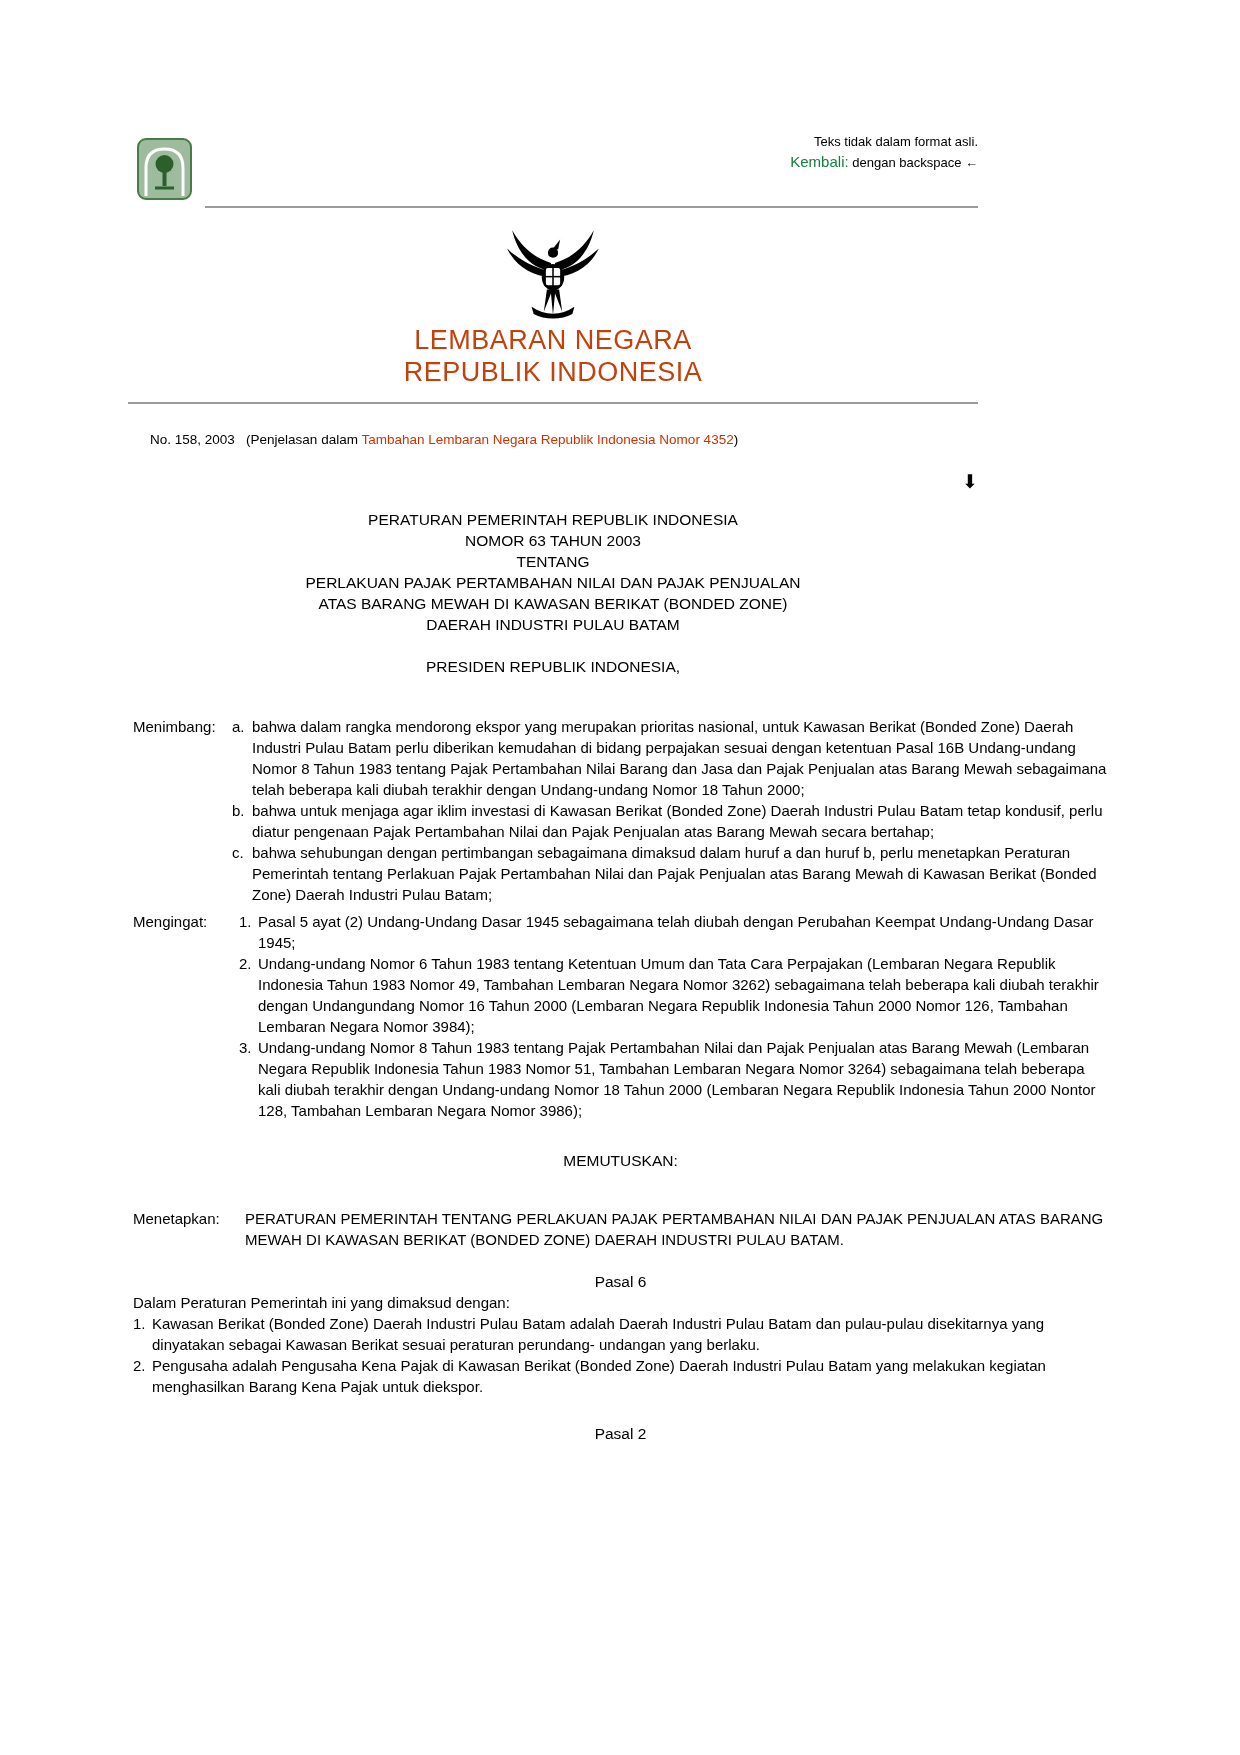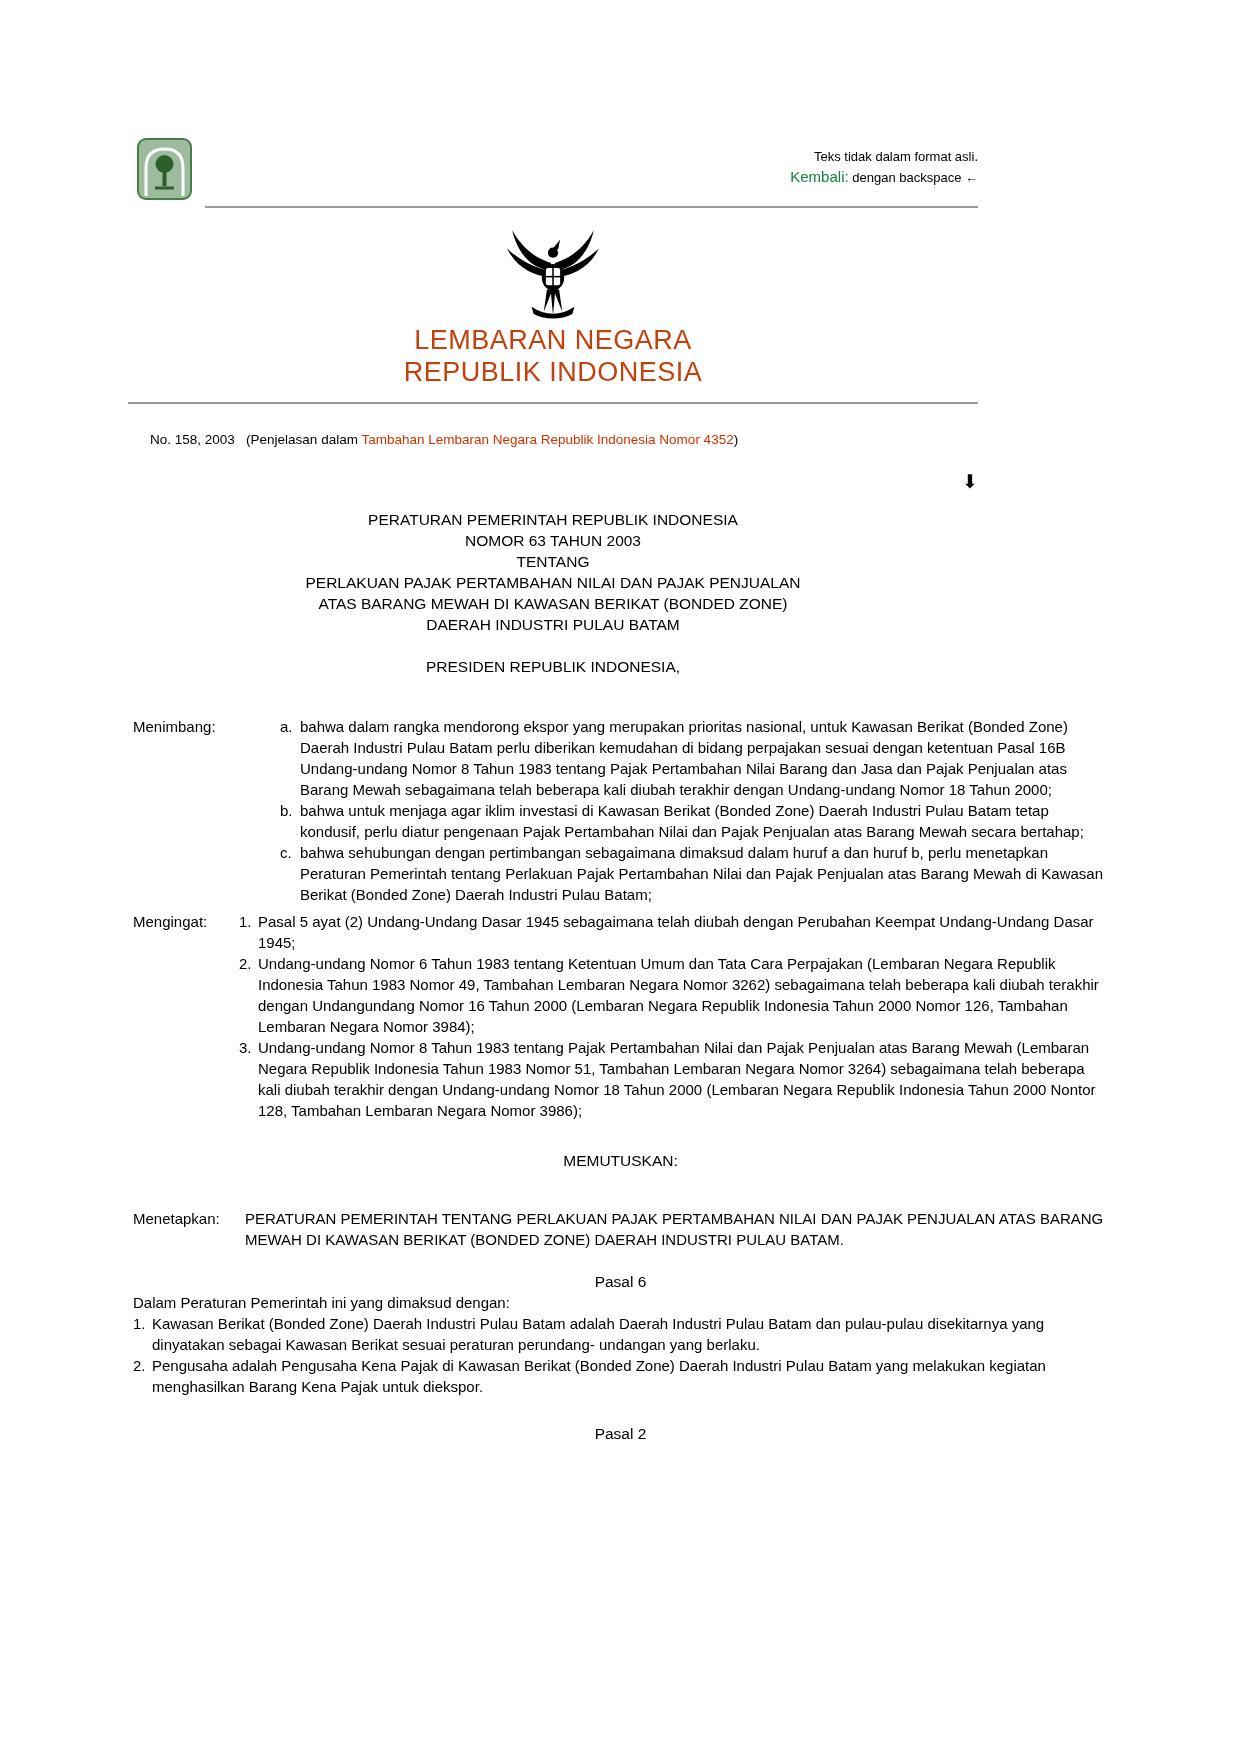--- a/index.html
+++ b/index.html
@@ -9,21 +9,21 @@
     font-family:"Liberation Sans", sans-serif;
     color:#000;
     position:relative;
     overflow:hidden;
   }
   .page { position:relative; width:1240px; height:1755px; background:#fff; }
 
   
   .top { position:relative; height:206px; }
   .logo { position:absolute; left:137px; top:138px; width:55px; height:62px; }
-  .note { position:absolute; right:262px; top:147px; text-align:right; }
+  .note { position:absolute; right:262px; top:132px; text-align:right; }
   .note-line1 { font-size:13px; line-height:19px; color:#000; }
   .note-line2 { font-size:13px; line-height:21px; color:#000; }
   .back-link { color:#15803d; font-size:15px; cursor:pointer; }
 
   .rule { height:2px; background:#9a9a9a; }
   .rule1 { margin-left:205px; width:773px; }
   .rule2 { margin-left:128px; width:850px; margin-top:14px; }
 
   
   .masthead { margin-left:128px; width:850px; text-align:center; }
@@ -48,21 +48,21 @@
   .hang-row { display:flex; align-items:flex-start; }
   .hang-label { width:99px; flex:none; }
   .hang-label.wide { width:112px; }
   .hang-items { flex:1; }
   .item-row { display:flex; align-items:flex-start; }
   .marker { width:20px; flex:none; }
   .mengingat .hang-items { padding-left:7px; }
   .mengingat .marker { width:19px; }
   .itext { flex:1; }
 
-  .menimbang-block { margin-top:39px;gap:48px; }
+  .menimbang-block { margin-top:39px; }
   .mengingat-block { margin-top:6px; }
   .memutuskan { margin-top:29px; }
   .menetapkan-block { margin-top:37px; }
   .pasal1-head { margin-top:21px; }
   .pasal1-intro { margin-top:0; }
   .pasal-list .item-row { }
   .pasal-list .marker { width:19px; }
   .pasal2-head { margin-top:26px; }
 </style>
 </head>

